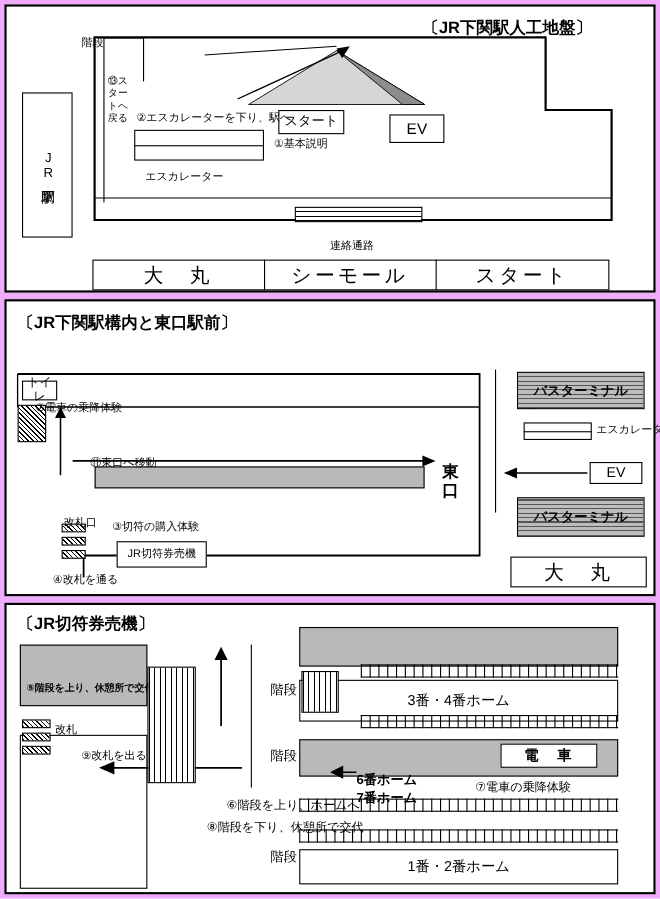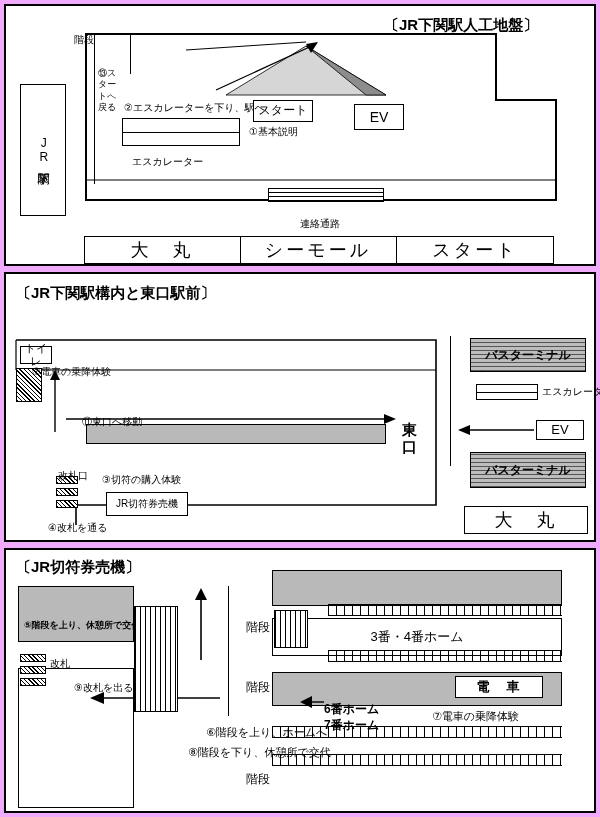--- a/index.html
+++ b/index.html
@@ -363,16 +363,19 @@
         <div class="tie" style="left:232px"></div>
         <div class="tie" style="left:240px"></div>
         <div class="tie" style="left:248px"></div>
         <div class="tie" style="left:256px"></div>
         <div class="tie" style="left:264px"></div>
         <div class="tie" style="left:272px"></div>
         <div class="tie" style="left:280px"></div>
         <div class="tie" style="left:288px"></div>
     </div>
 
+    <div class="box" style="left:266px;top:222px;width:290px;height:32px;font-size:13px;">
+      <span>1番・2番ホーム</span>
+    </div>
 
     <div class="stairs" style="left:268px;top:60px;width:34px;height:38px;"></div>
   </div>
 </div>
 
 </body></html>

